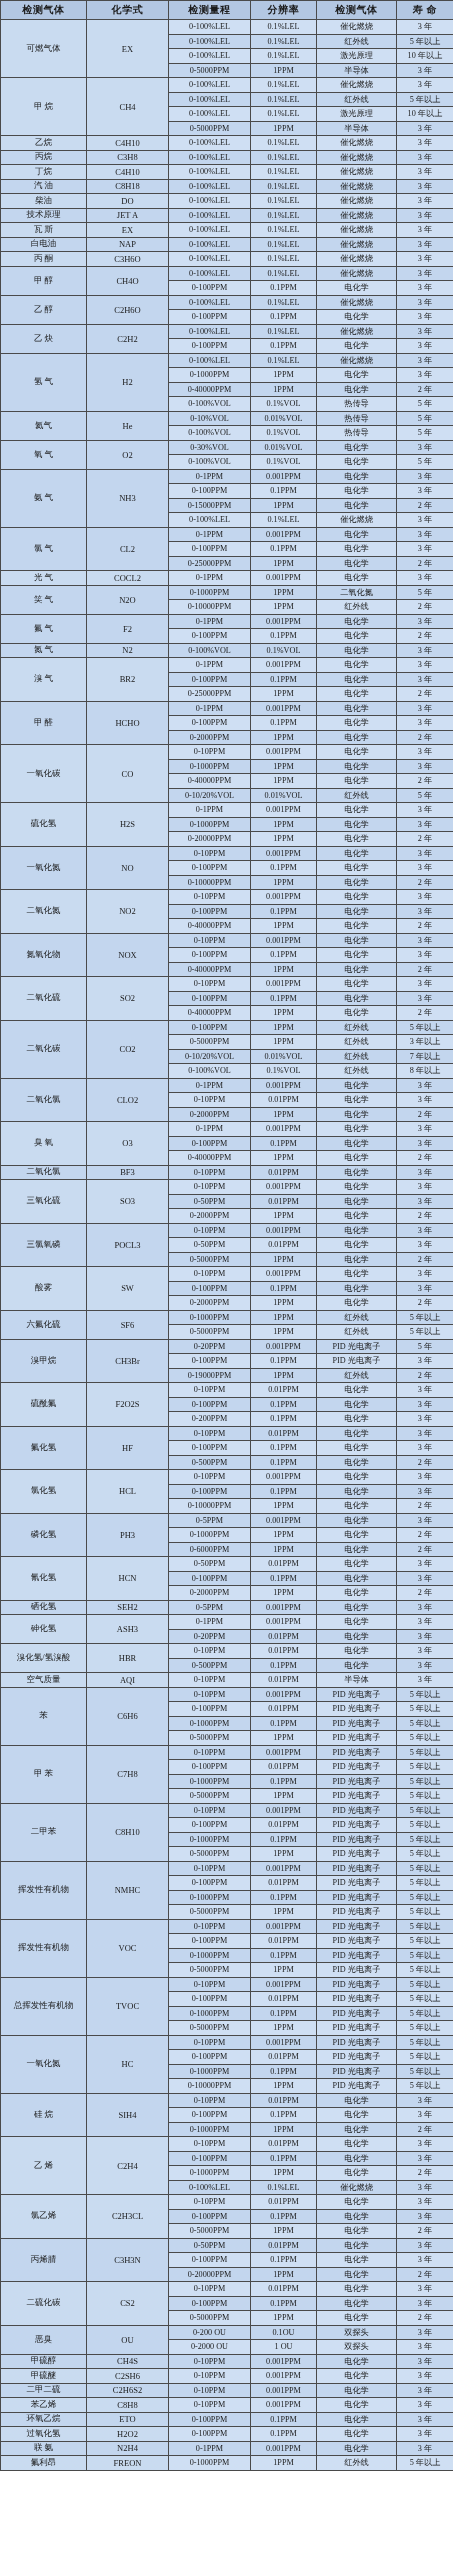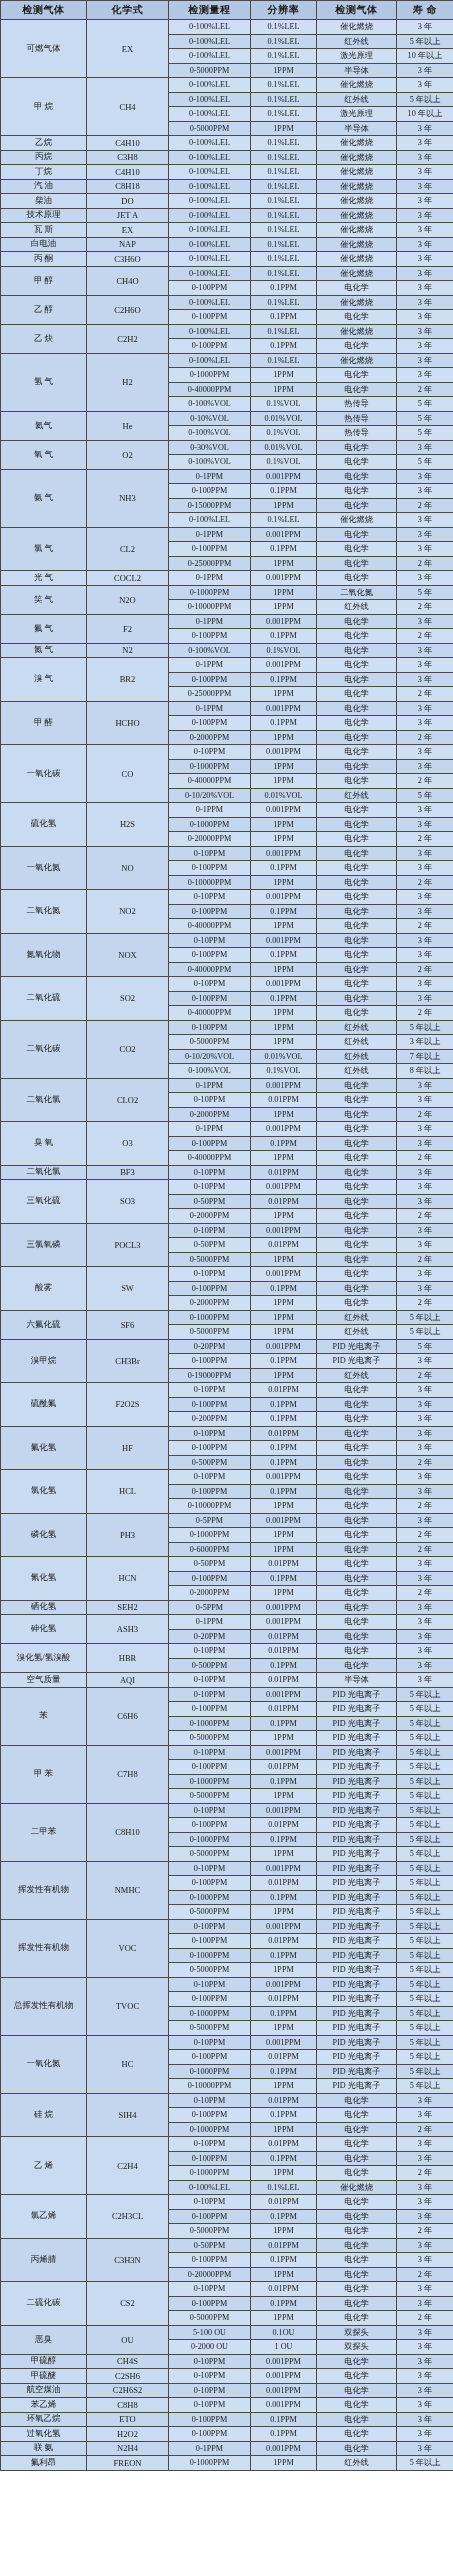--- a/index.html
+++ b/index.html
@@ -1111,21 +1111,21 @@
         </tr>
         <tr>
           <td>0-5000PPM</td>
           <td>1PPM</td>
           <td>电化学</td>
           <td>2 年</td>
         </tr>
         <tr class="group-start alt">
           <td rowspan="2" class="gas-cell">恶臭</td>
           <td rowspan="2" class="formula-cell">OU</td>
-          <td>5-100 OU</td>
+          <td>0-200 OU</td>
           <td>0.1OU</td>
           <td>双探头</td>
           <td>3 年</td>
         </tr>
         <tr>
           <td>0-2000 OU</td>
           <td>1 OU</td>
           <td>双探头</td>
           <td>3 年</td>
         </tr>
@@ -1139,21 +1139,21 @@
         </tr>
         <tr class="group-start">
           <td rowspan="1" class="gas-cell">甲硫醚</td>
           <td rowspan="1" class="formula-cell">C2SH6</td>
           <td>0-10PPM</td>
           <td>0.001PPM</td>
           <td>电化学</td>
           <td>3 年</td>
         </tr>
         <tr class="group-start alt">
-          <td rowspan="1" class="gas-cell">航空煤油</td>
+          <td rowspan="1" class="gas-cell">二甲二硫</td>
           <td rowspan="1" class="formula-cell">C2H6S2</td>
           <td>0-10PPM</td>
           <td>0.001PPM</td>
           <td>电化学</td>
           <td>3 年</td>
         </tr>
         <tr class="group-start">
           <td rowspan="1" class="gas-cell">苯乙烯</td>
           <td rowspan="1" class="formula-cell">C8H8</td>
           <td>0-10PPM</td>

